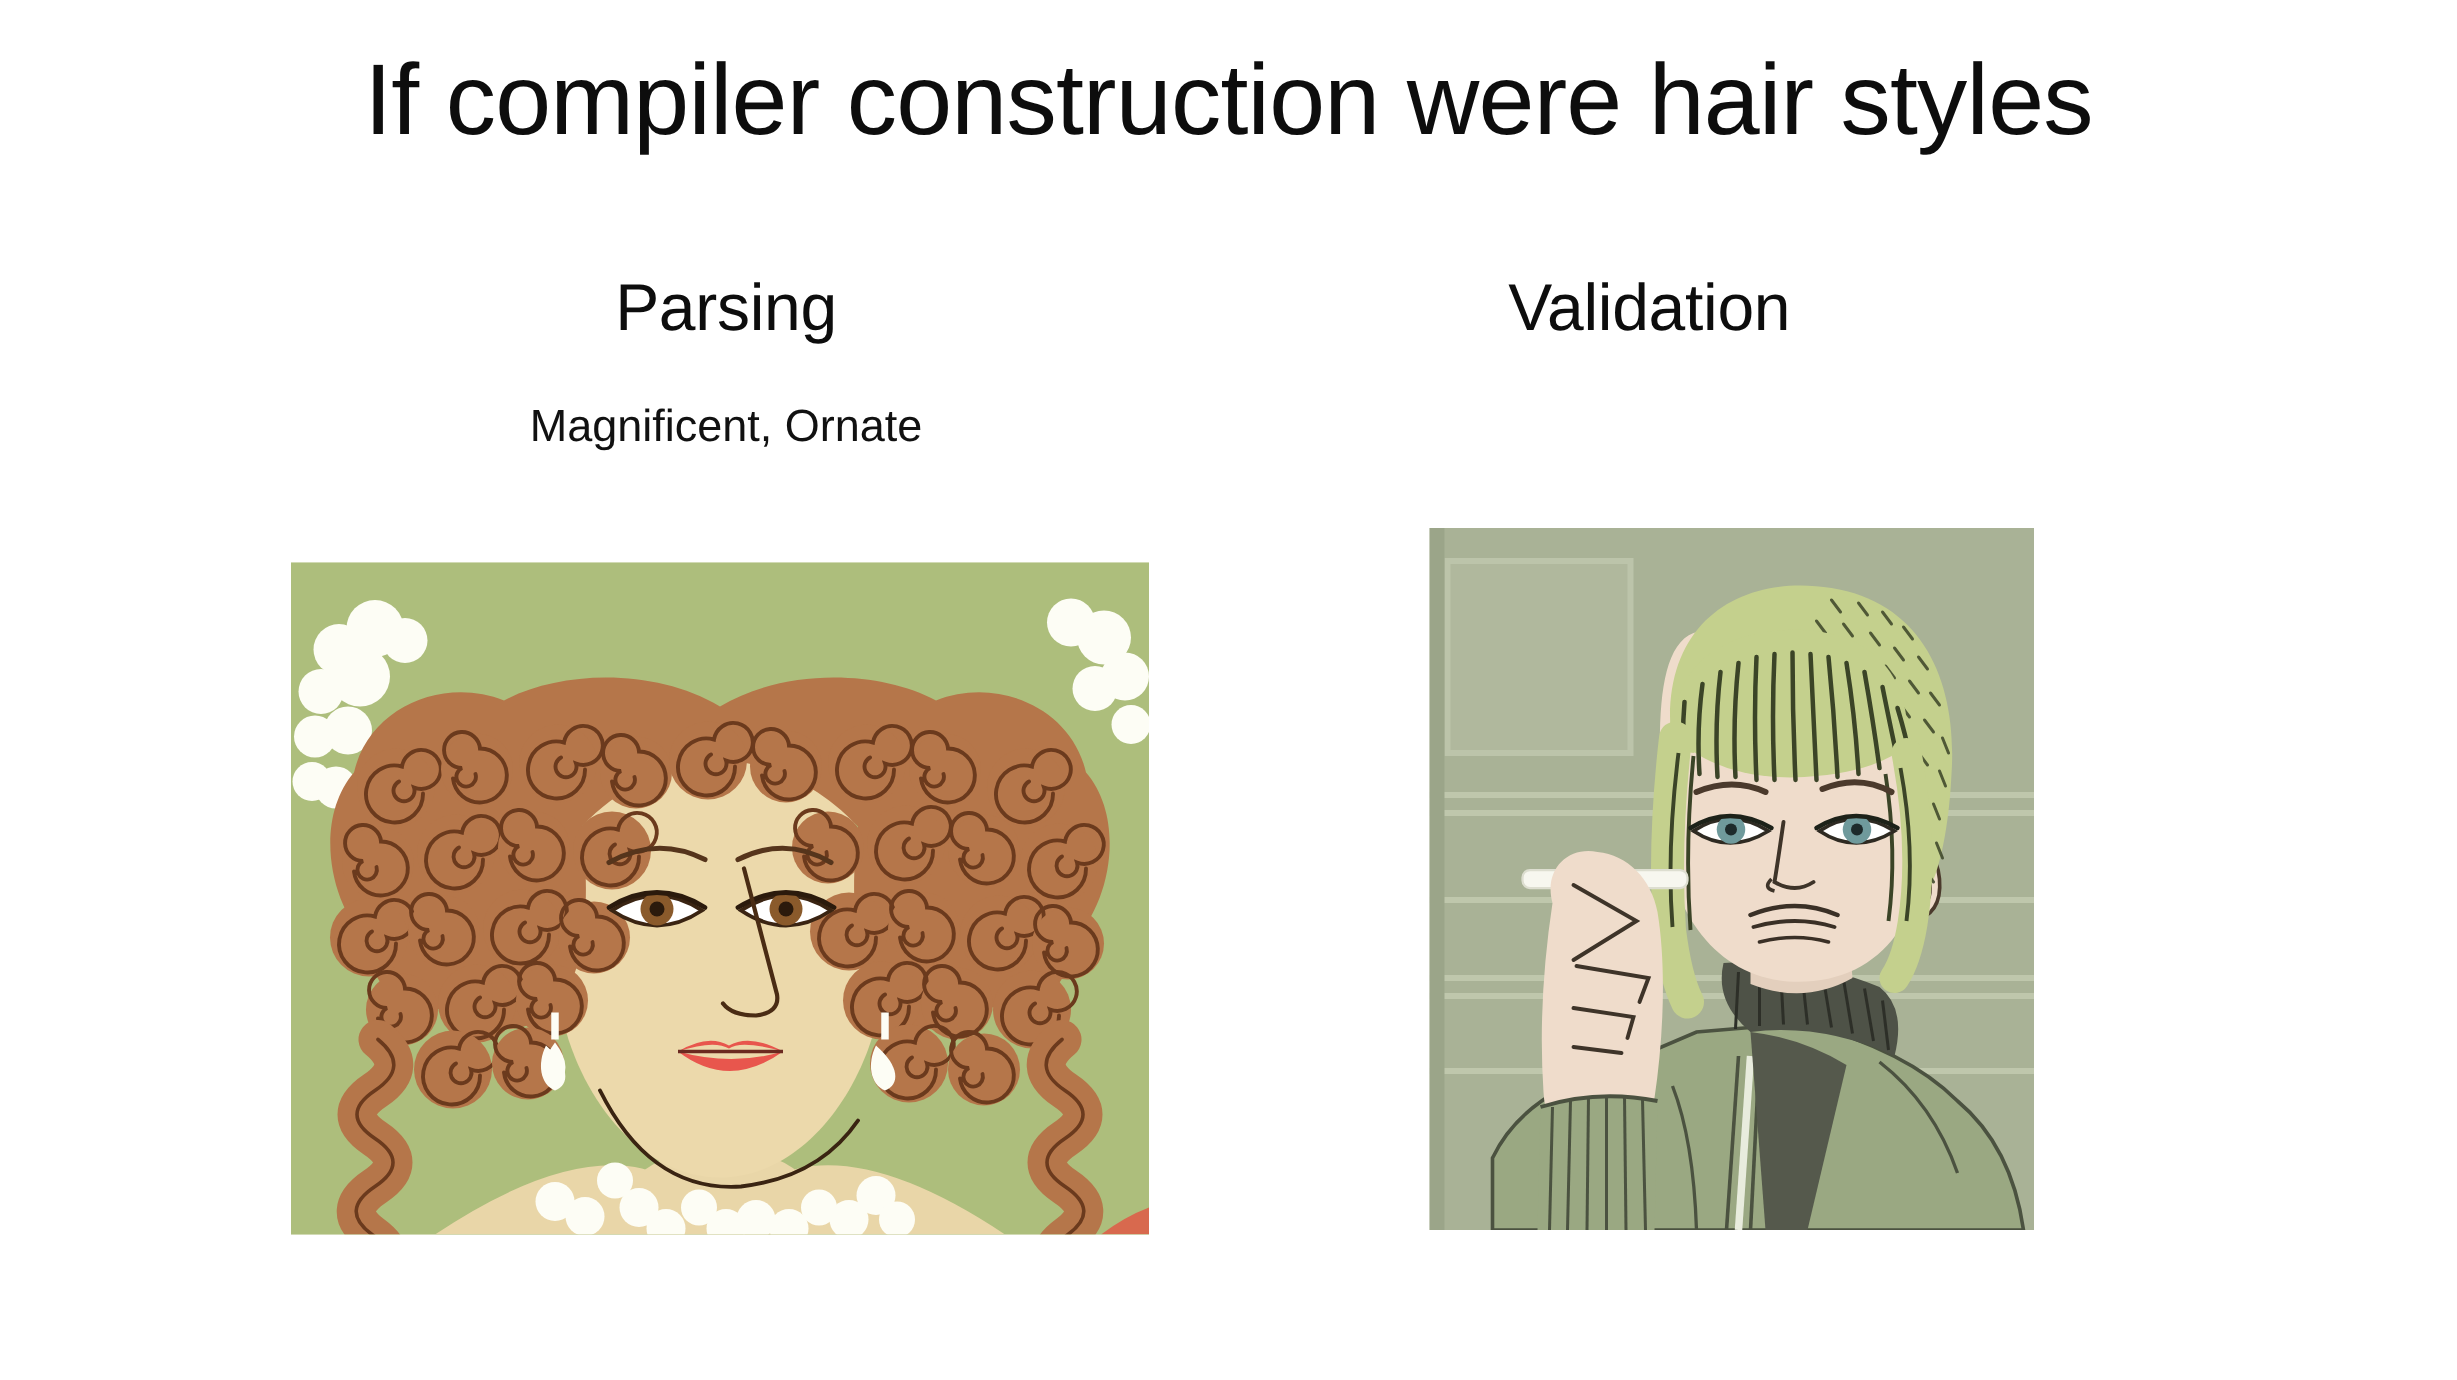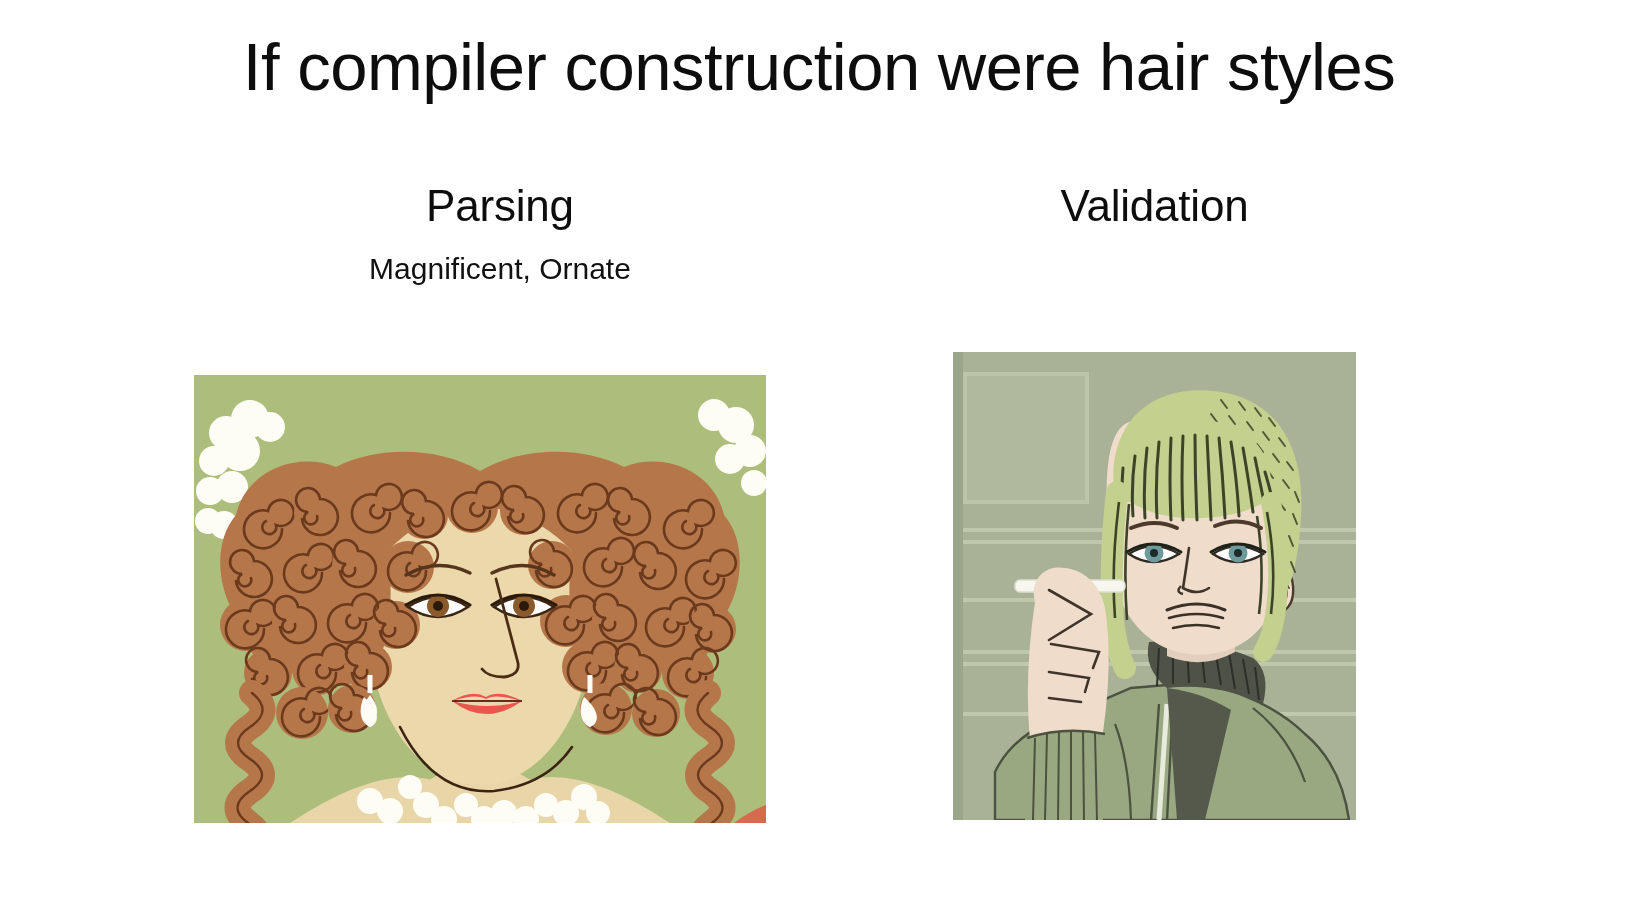--- a/index.html
+++ b/index.html
@@ -30,34 +30,34 @@
     color: #0d0d0d;
     letter-spacing: -0.5px;
     white-space: nowrap;
   }
 
   
   .column {
     position: absolute;
     top: 178px;
   }
-  .col-left  { left: 210px;  width: 580px; }
-  .col-right { left: 953px;  width: 403px; }
+  .col-left  { left: 194px;  width: 580px; }
+  .col-right { left: 898px;  width: 403px; }
 
   .col-heading {
     text-align: center;
     font-size: 44px;
     line-height: 56px;
     font-weight: 400;
     color: #0d0d0d;
     letter-spacing: -0.2px;
     white-space: nowrap;
   }
   .col-sub {
-    margin-top: 16px;
+    margin-top: 32px;
     text-align: center;
     font-size: 30px;
     line-height: 38px;
     font-weight: 400;
     color: #111111;
     white-space: nowrap;
   }
 
   
   .art-frame {

